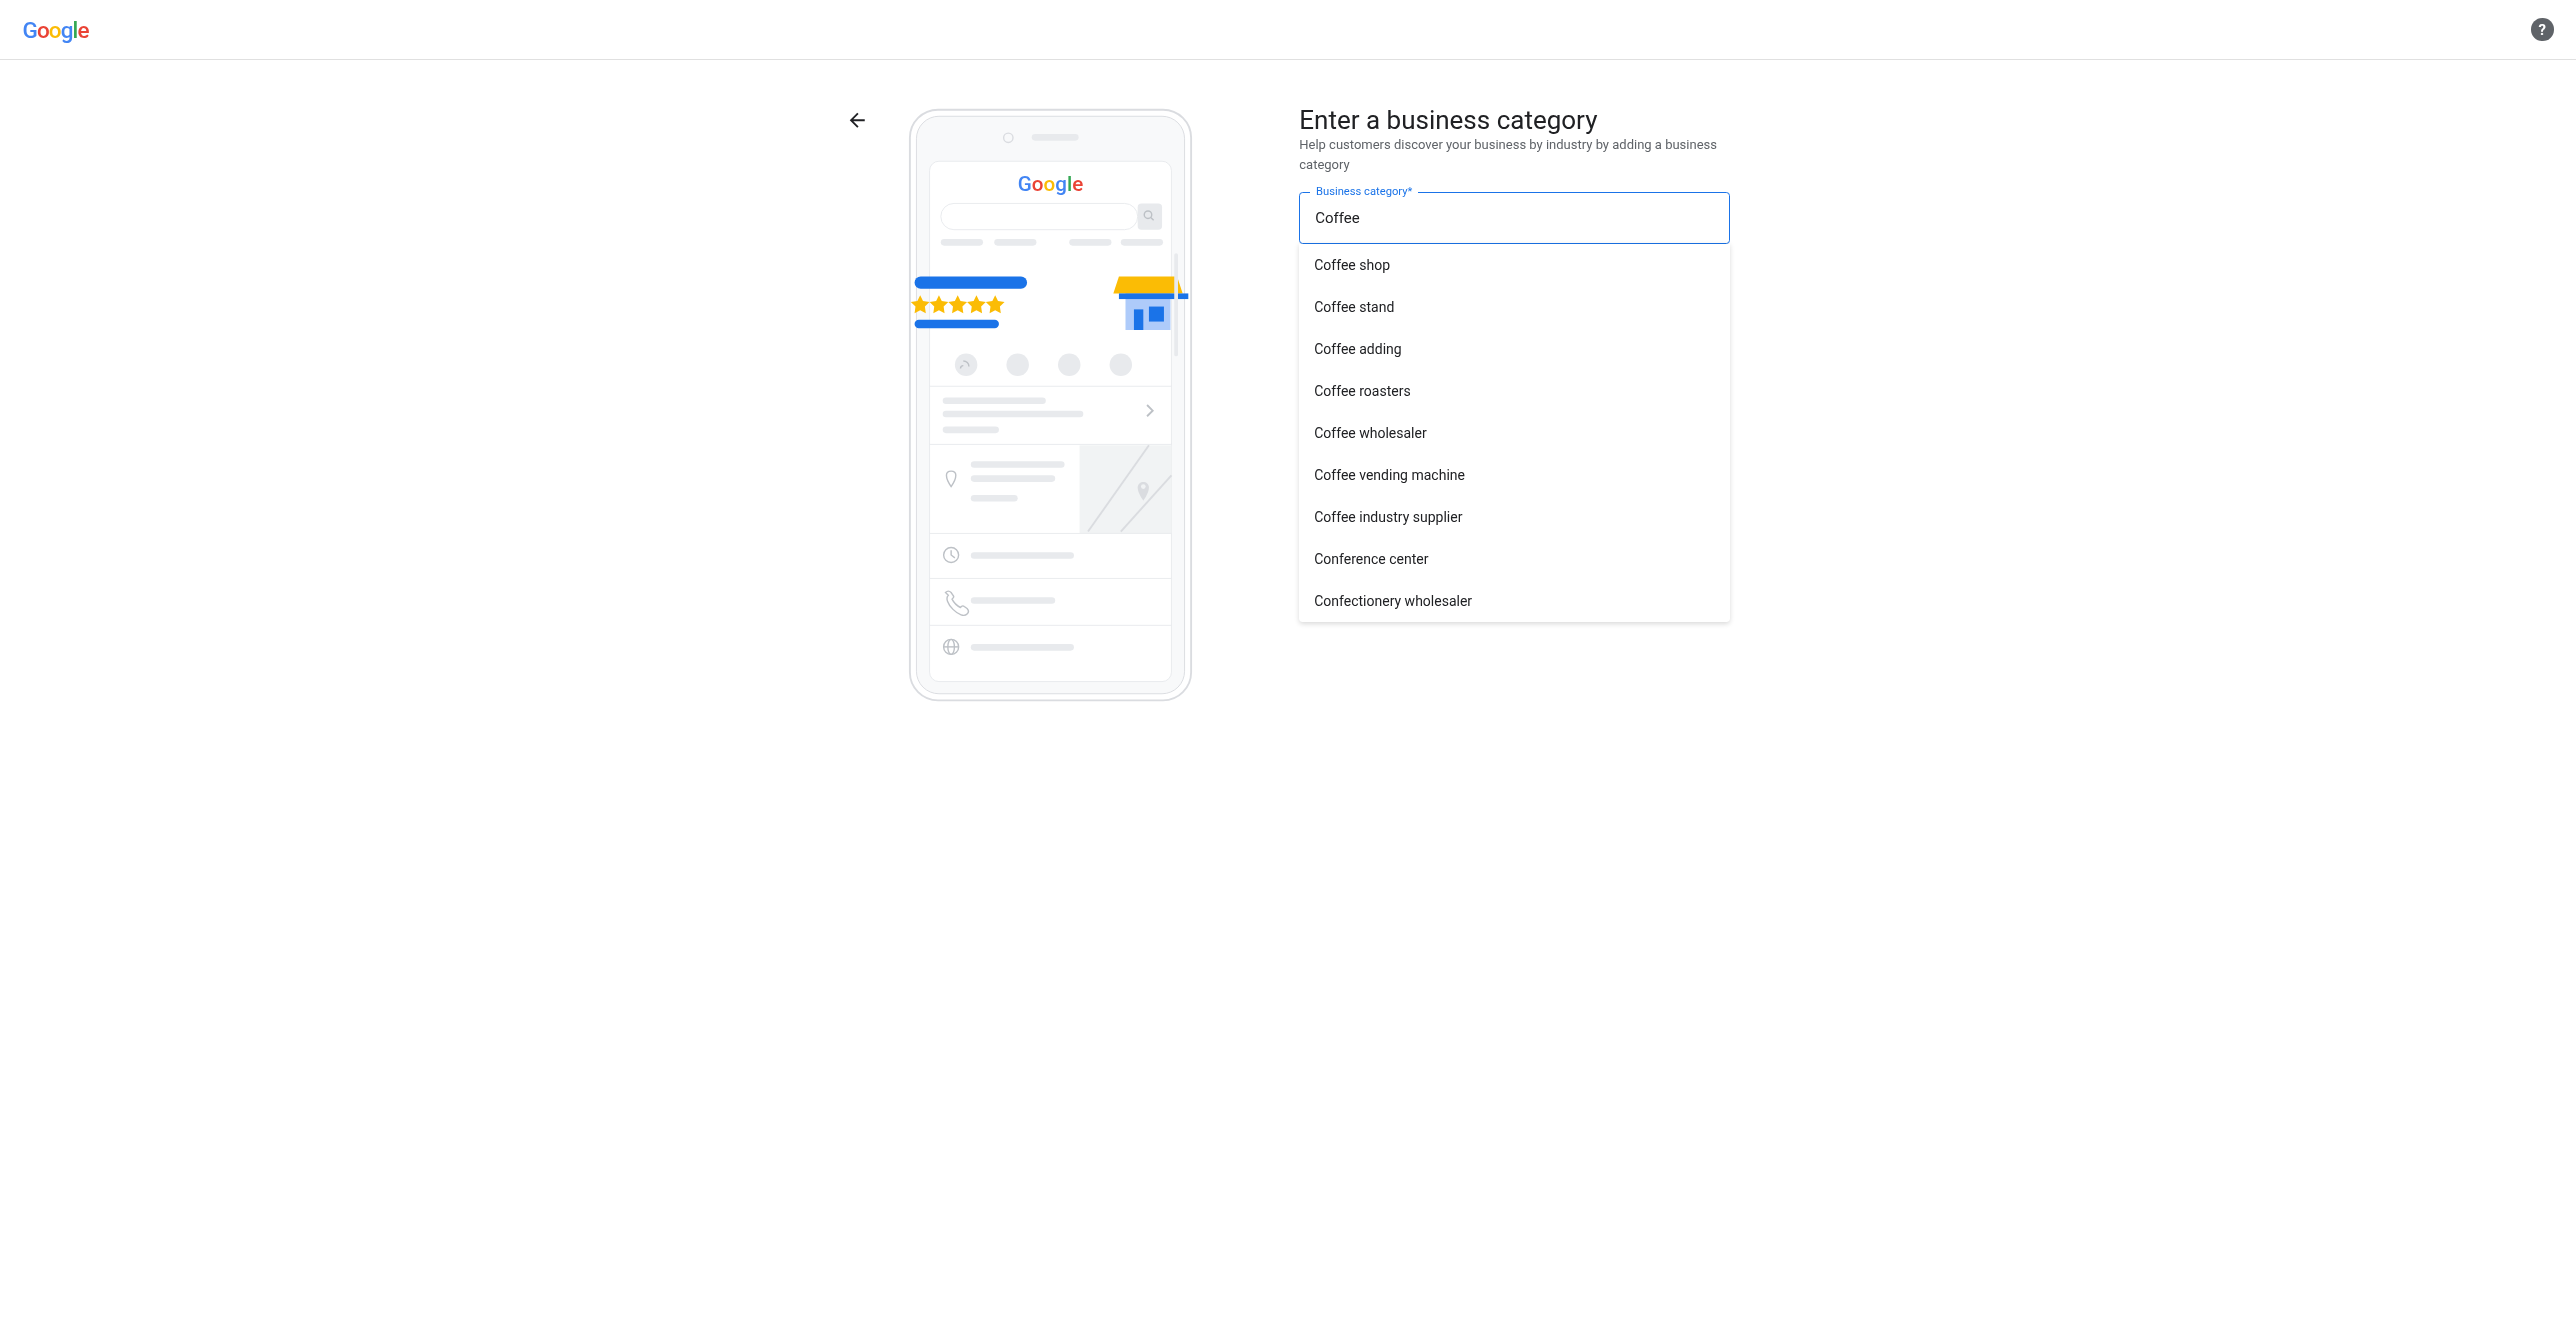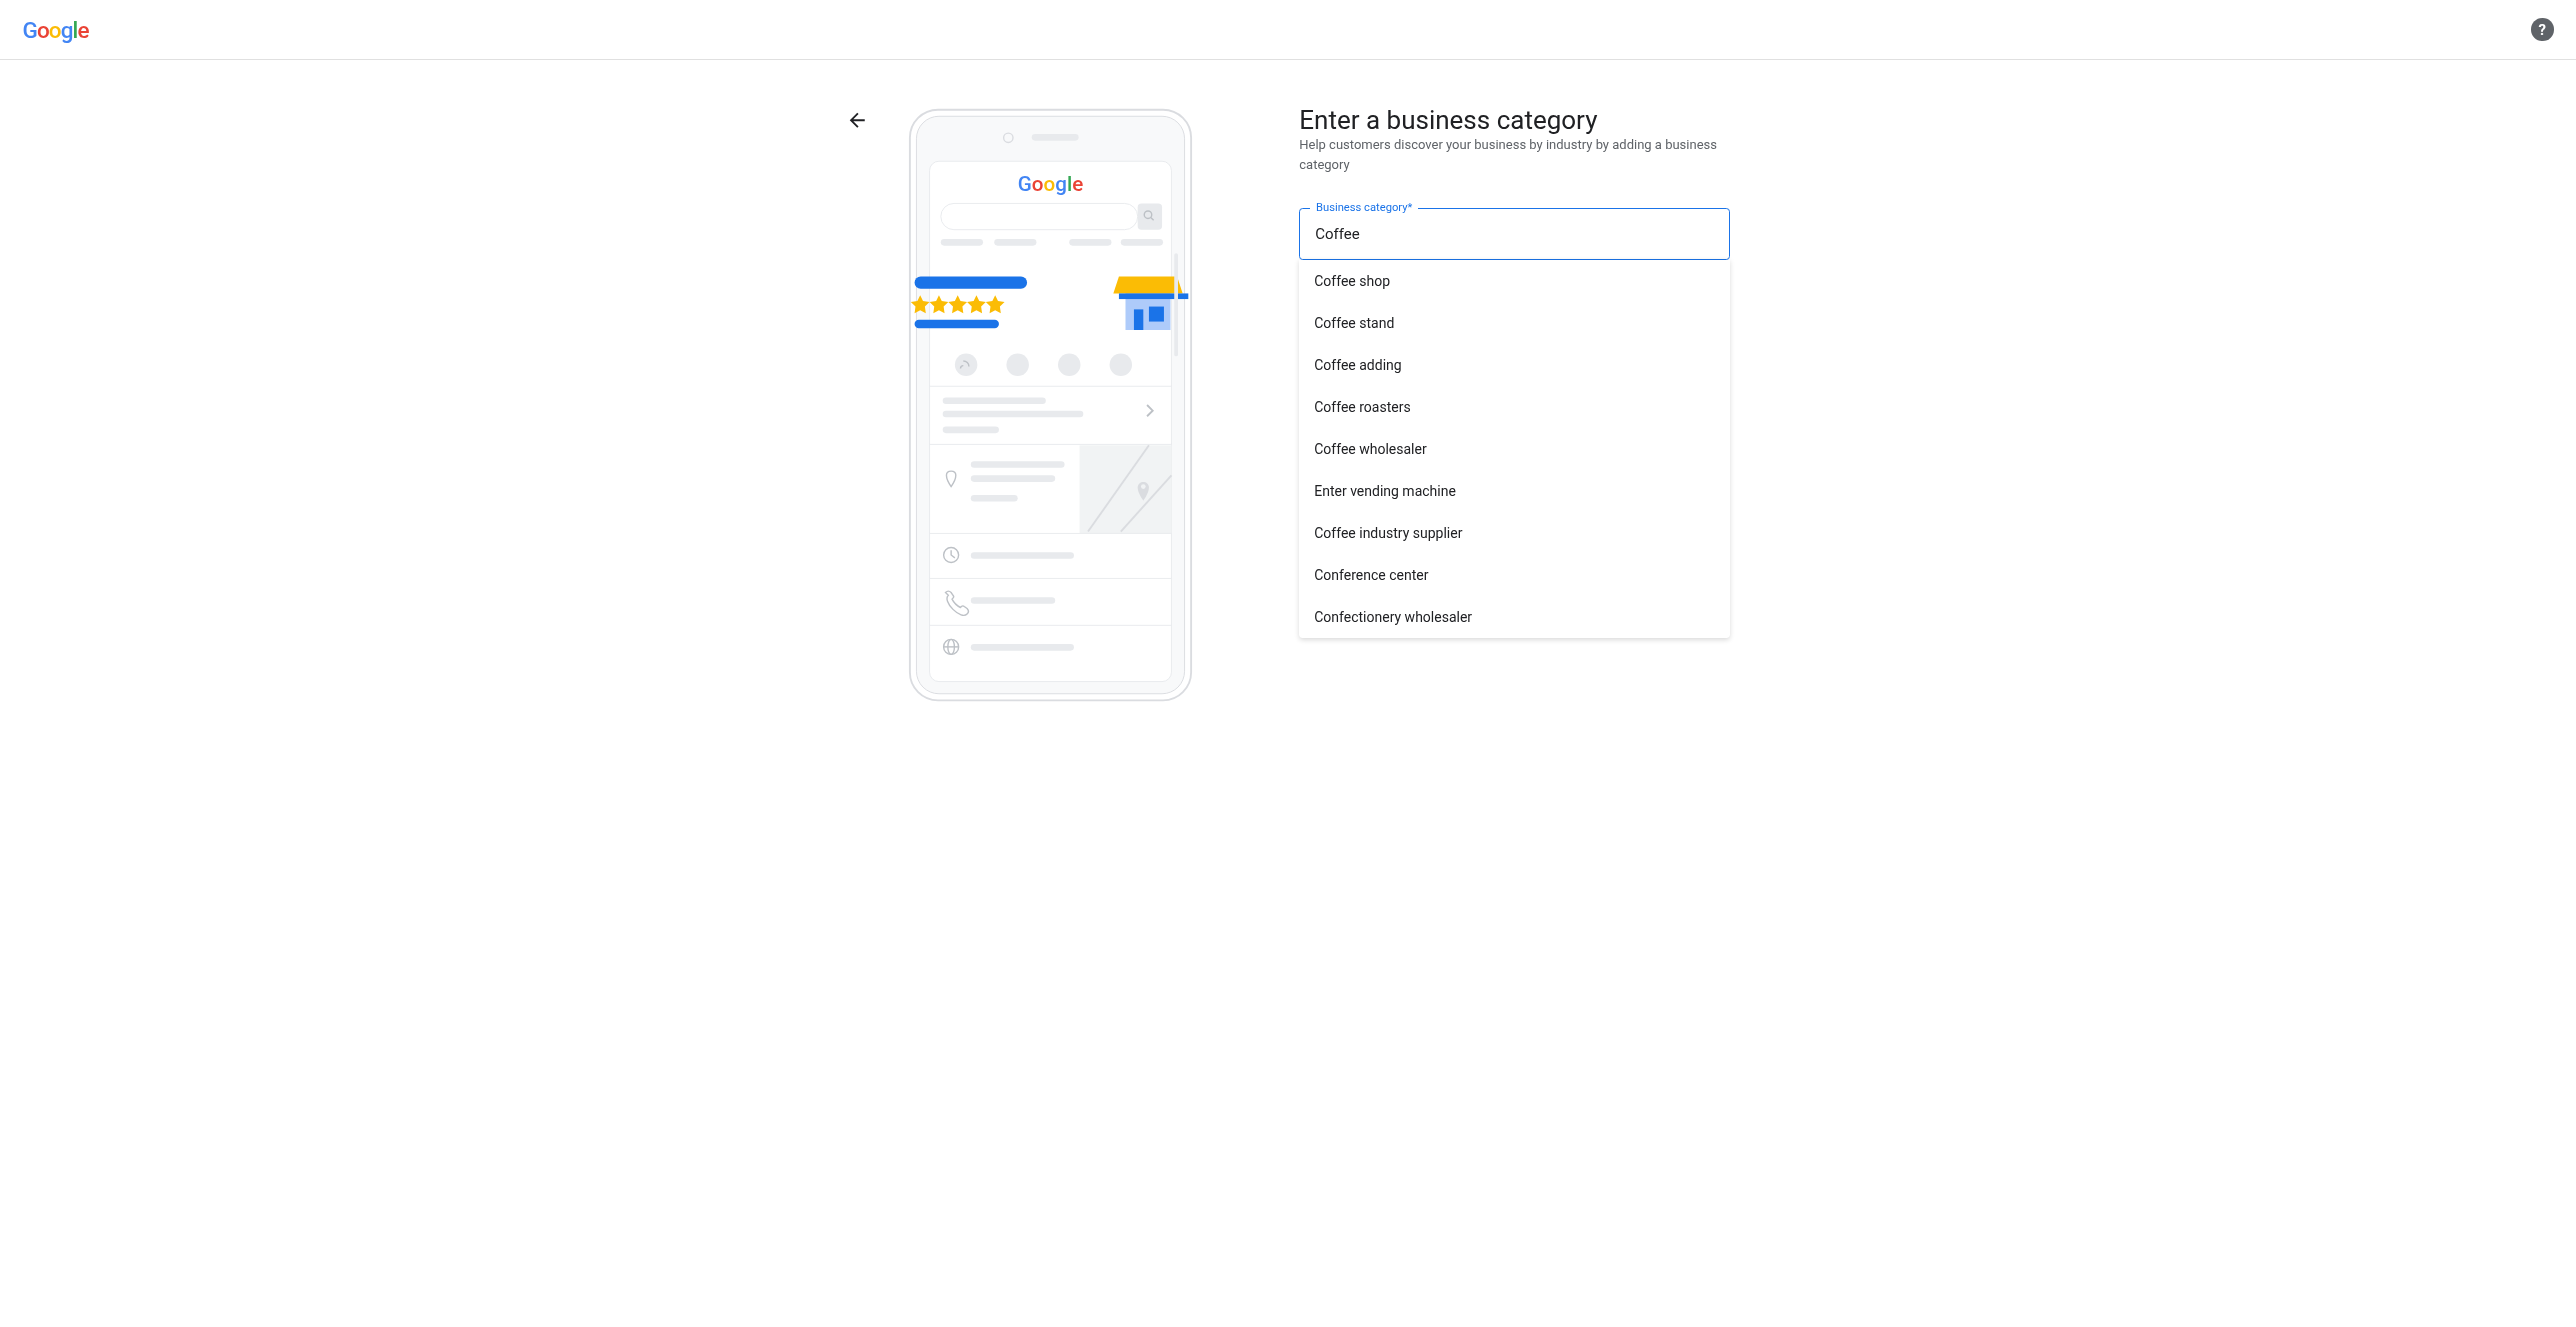--- a/index.html
+++ b/index.html
@@ -69,21 +69,21 @@
     }
     .title {
       font-size: 26px;
       font-weight: 400;
       color: #202124;
     }
     .subtitle {
       font-size: 13px;
       color: #5f6368;
       line-height: 1.5;
-      margin-bottom: 34px;
+      margin-bottom: 18px;
     }
     .input-wrapper {
       position: relative;
     }
     .input-label {
       position: absolute;
       top: -7.5px;
       left: 11.2px;
       background: #fff;
       padding: 0 5.6px;
@@ -232,21 +232,21 @@
     <p class="subtitle">Help customers discover your business by industry by adding a business category</p>
     <div class="input-wrapper">
       <span class="input-label">Business category*</span>
       <input type="text" class="category-input" value="Coffee" style="">
       <div class="dropdown">
         <div class="dropdown-item">Coffee shop</div>
         <div class="dropdown-item">Coffee stand</div>
         <div class="dropdown-item">Coffee adding</div>
         <div class="dropdown-item">Coffee roasters</div>
         <div class="dropdown-item">Coffee wholesaler</div>
-        <div class="dropdown-item">Enter vending machine</div>
+        <div class="dropdown-item">Coffee vending machine</div>
         <div class="dropdown-item">Coffee industry supplier</div>
         <div class="dropdown-item">Conference center</div>
         <div class="dropdown-item">Confectionery wholesaler</div>
       </div>
     </div>
   </div>
 </div>
 
 
 </body></html>

